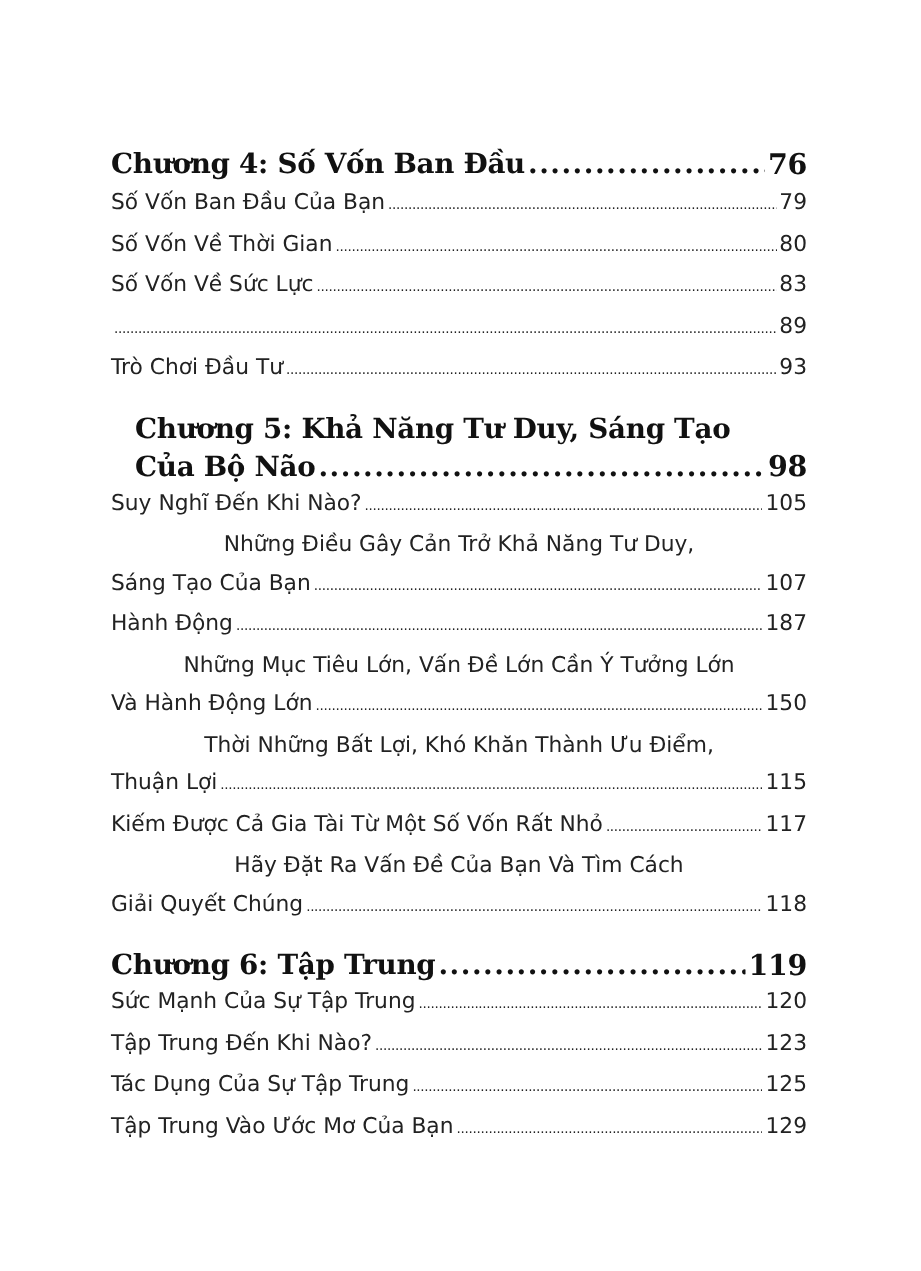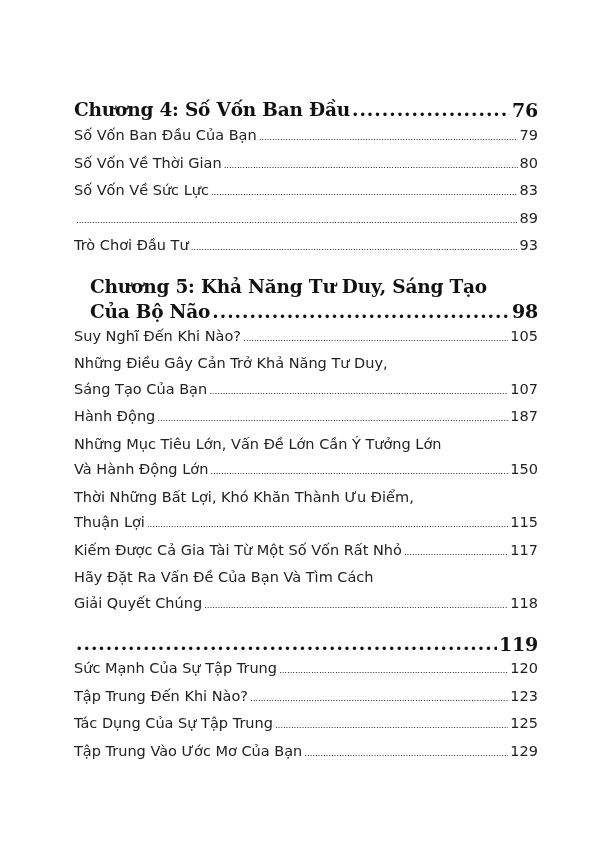--- a/index.html
+++ b/index.html
@@ -10,21 +10,21 @@
   .chapter .title { white-space: nowrap; }
   .leader { flex: 1; overflow: hidden; white-space: nowrap; margin: 0 2px; }
   .leader::after { content: "................................................................................................................................................................................................................"; letter-spacing: 0; }
   .chapter .leader::after { letter-spacing: 1px; }
   .entry .leader { font-size: 9px; letter-spacing: 0; }
   .entry .leader::after { letter-spacing: -0.2px; }
   .chapter .page { font-size: 19px; }
   .entry { font-family: "DejaVu Sans", sans-serif; font-size: 14.5px; color: #222; display: flex; align-items: baseline; line-height: 25.5px; }
   .entry .title { white-space: nowrap; }
   .entry .page { white-space: nowrap; }
-  .entry-first { display: block; }
+  .entry-first { display: block; text-align: center; }
   .row { display: flex; align-items: baseline; }
   .ch4 { margin-bottom: 1px; }
   .section { margin-bottom: 14px; }
 </style>
 </head>
 <body>
 
 <div class="toc">
 
   <div class="section">
@@ -112,20 +112,21 @@
       <div class="row">
           <span class="title">Giải Quyết Chúng </span>
           <span class="leader"></span>
           <span class="page">118</span>
         </div>
     </div>
   </div>
 
   <div class="section">
     <div class="chapter">
+      <span class="title">Chương 6: Tập Trung</span>
       <span class="leader"></span>
       <span class="page">119</span>
     </div>
     <div class="entry">
         <span class="title">Sức Mạnh Của Sự Tập Trung</span>
         <span class="leader"></span>
         <span class="page">120</span>
       </div>
     <div class="entry">
         <span class="title">Tập Trung Đến Khi Nào?</span>

